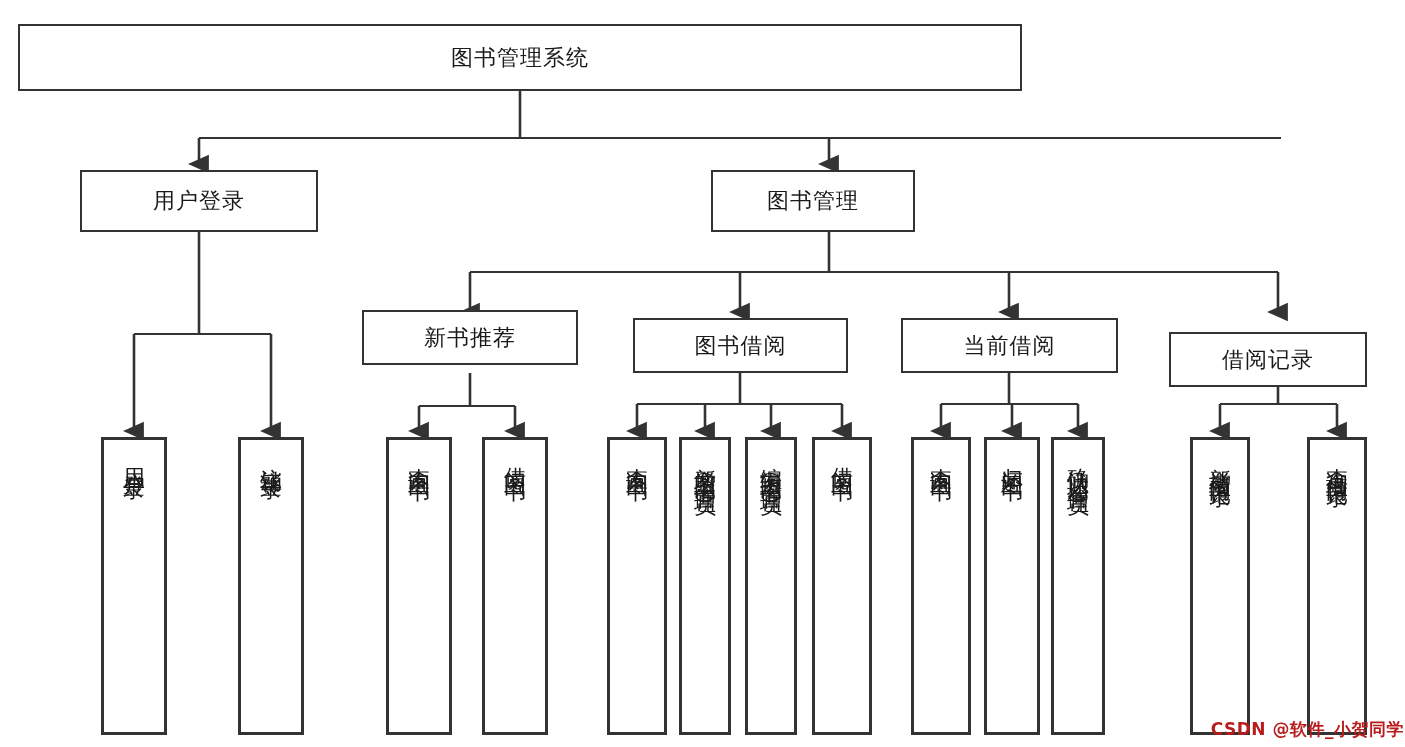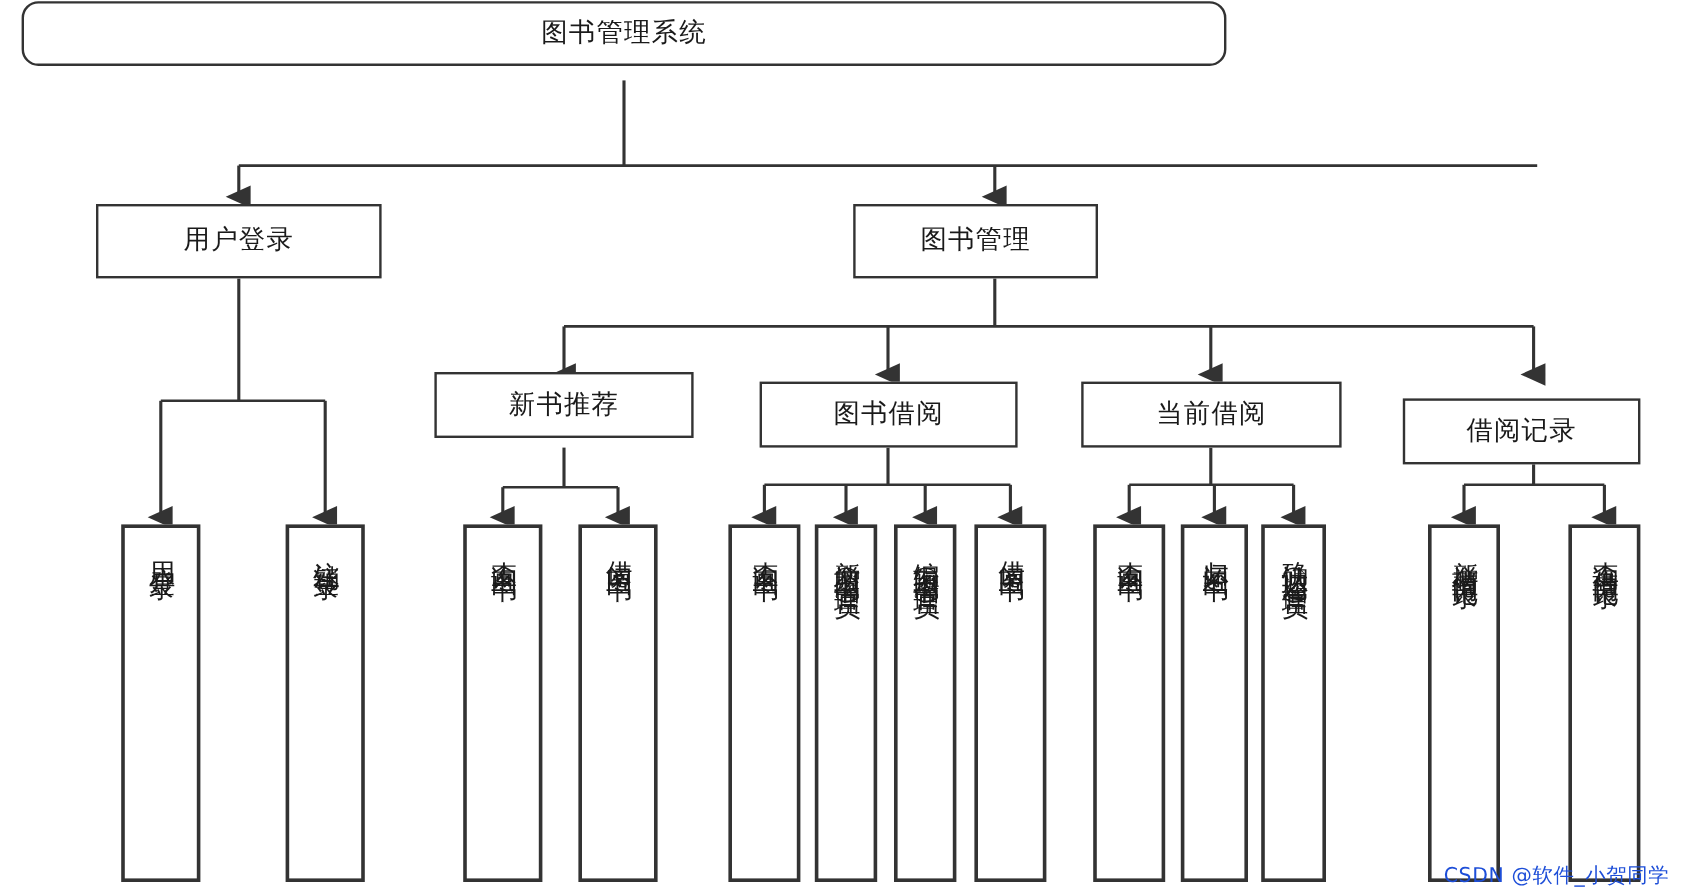--- a/index.html
+++ b/index.html
@@ -55,26 +55,27 @@
   svg.edges {
     position: absolute;
     left: 0;
     top: 0;
     width: 1405px;
     height: 747px;
     pointer-events: none;
   }
   .watermark {
     position: absolute;
-    right: 14px;
+    right: 1px;
     bottom: 6px;
     font-size: 17px;
-    color: #1d4ed8;
+    color: #b91c1c;
     letter-spacing: 0.5px;
     white-space: nowrap;
+    font-weight: bold;
   }
 </style>
 </head>
 <body>
 
 <div id="canvas">
 
   <svg class="edges" viewBox="0 0 1405 747" xmlns="http://www.w3.org/2000/svg">
     <defs>
       <marker id="arrow" markerWidth="9" markerHeight="9" refX="4.2" refY="4.4" orient="auto" markerUnits="strokeWidth">
@@ -120,21 +121,21 @@
       <path d="M1012,404 L1012,431" marker-end="url(#arrow)"></path>
       <path d="M1078,404 L1078,431" marker-end="url(#arrow)"></path>
 
       <path d="M1278,373 L1278,404"></path>
       <path d="M1220,404 L1337,404" stroke-width="2.2"></path>
       <path d="M1220,404 L1220,431" marker-end="url(#arrow)"></path>
       <path d="M1337,404 L1337,431" marker-end="url(#arrow)"></path>
     </g>
   </svg>
 
-  <div class="node root" style="left:18px; top:1px; width:1004px; height:54px;border-radius:14px;">
+  <div class="node root" style="left:18px; top:24px; width:1004px; height:67px;">
     <span class="label">图书管理系统</span>
   </div>
 
   <div class="node l2" style="left:80px; top:170px; width:238px; height:62px;">
     <span class="label">用户登录</span>
   </div>
   <div class="node l2" style="left:711px; top:170px; width:204px; height:62px;">
     <span class="label">图书管理</span>
   </div>
 

